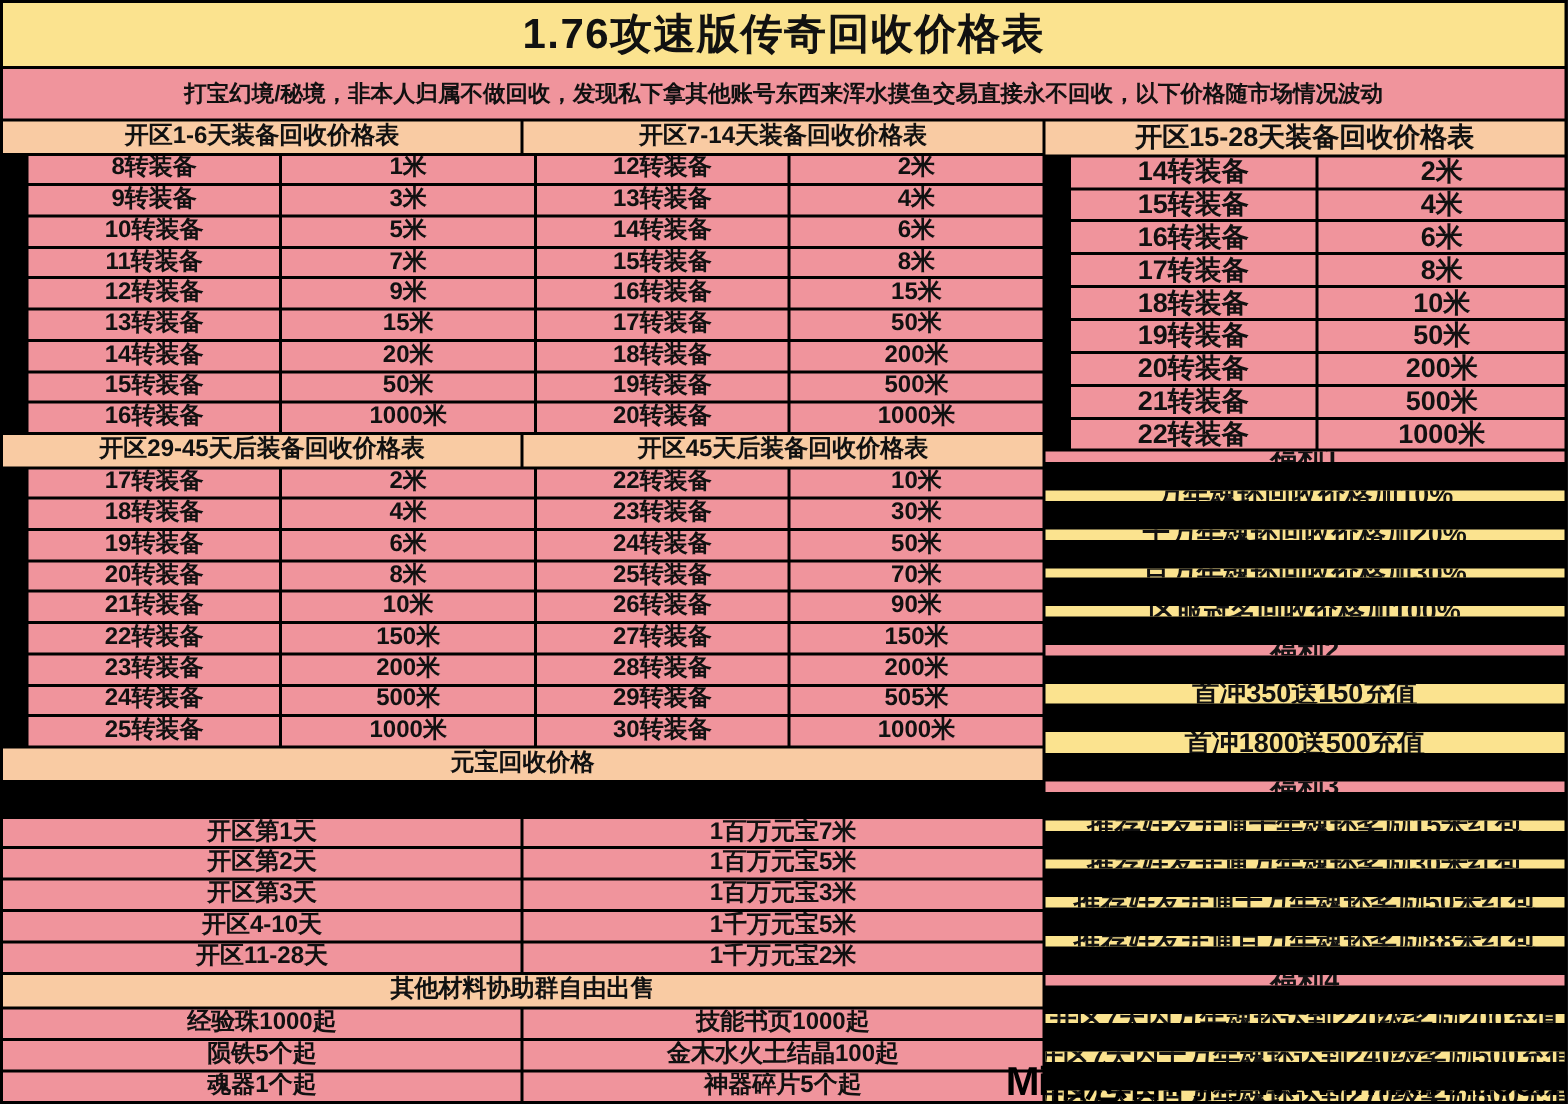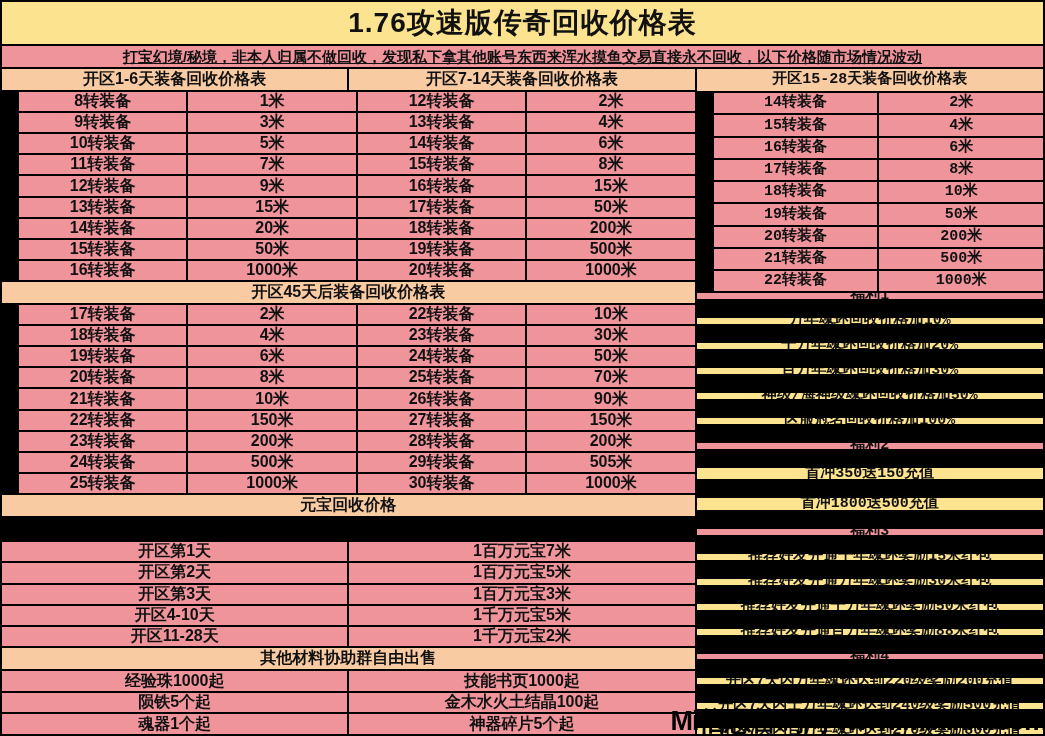--- a/index.html
+++ b/index.html
@@ -18,29 +18,29 @@
     display:flex;align-items:center;justify-content:center;
     text-align:center;line-height:1.05;
     white-space:nowrap;overflow:hidden;
     font-size:16px;
     min-height:0;min-width:0;
   }
   .yellow{background:var(--yellow,#FBE38F);}
   .pink{background:var(--pink,#F0949C);}
   .peach{background:var(--peach,#F9CBA3);}
   .title{height:42px;font-size:28px;letter-spacing:1px;}
-  .notice{height:21px;font-size:15px;text-decoration:underline;}
+  .notice{height:33px;font-size:15px;}
   .main{flex:1;display:flex;gap:2px;min-height:0;}
   .vstack{display:flex;flex-direction:column;gap:2px;min-height:0;min-width:0;}
   .left2{flex:2;justify-content:center;}
   .right1{flex:1;}
   .trow{display:flex;gap:2px;flex:1;min-height:0;}
   .trow > .cell{flex:1;}
   .g1{flex:1;} .g3{flex:3;} .g5{flex:5;margin-top:24px;} .g9{flex:9;padding-left:17px;} .g20{flex:20;gap:19px;}
-  .right1 .cell{font-size:15px;font-family:Liberation Mono, monospace;}
+  .right1 .cell{font-size:18px;}
   .benefit-tall{flex:2 !important;border-radius:17px;}
   .watermark{
     position:absolute;right:-2px;bottom:-3px;
     font-size:27px;font-weight:900;color:#000;
     letter-spacing:-1px;white-space:nowrap;
     font-family:"Liberation Sans","DejaVu Sans",sans-serif;
   }
 </style>
 </head>
 <body>
@@ -111,20 +111,21 @@
           </div>
           <div class="trow">
             <div class="cell pink">16转装备</div>
             <div class="cell pink">1000米</div>
             <div class="cell pink">20转装备</div>
             <div class="cell pink">1000米</div>
           </div>
         </div>
 
       <div class="trow g1">
+        <div class="cell peach">开区29-45天后装备回收价格表</div>
         <div class="cell peach">开区45天后装备回收价格表</div>
       </div>
 
       <div class="vstack g9">
           <div class="trow">
             <div class="cell pink">17转装备</div>
             <div class="cell pink">2米</div>
             <div class="cell pink">22转装备</div>
             <div class="cell pink">10米</div>
           </div>
@@ -278,23 +279,20 @@
           <div class="trow">
             <div class="cell yellow">万年魂环回收价格加10%</div>
           </div>
           <div class="trow">
             <div class="cell yellow">十万年魂环回收价格加20%</div>
           </div>
           <div class="trow">
             <div class="cell yellow">百万年魂环回收价格加30%</div>
           </div>
           <div class="trow">
-            <div class="cell yellow">神级/海神级魂环回收价格加50%</div>
-          </div>
-          <div class="trow">
             <div class="cell yellow">区服冠名回收价格加100%</div>
           </div>
           <div class="trow">
             <div class="cell pink">福利2</div>
           </div>
           <div class="trow benefit-tall">
             <div class="cell yellow">首冲350送150充值</div>
           </div>
           <div class="trow benefit-tall">
             <div class="cell yellow">首冲1800送500充值</div>

